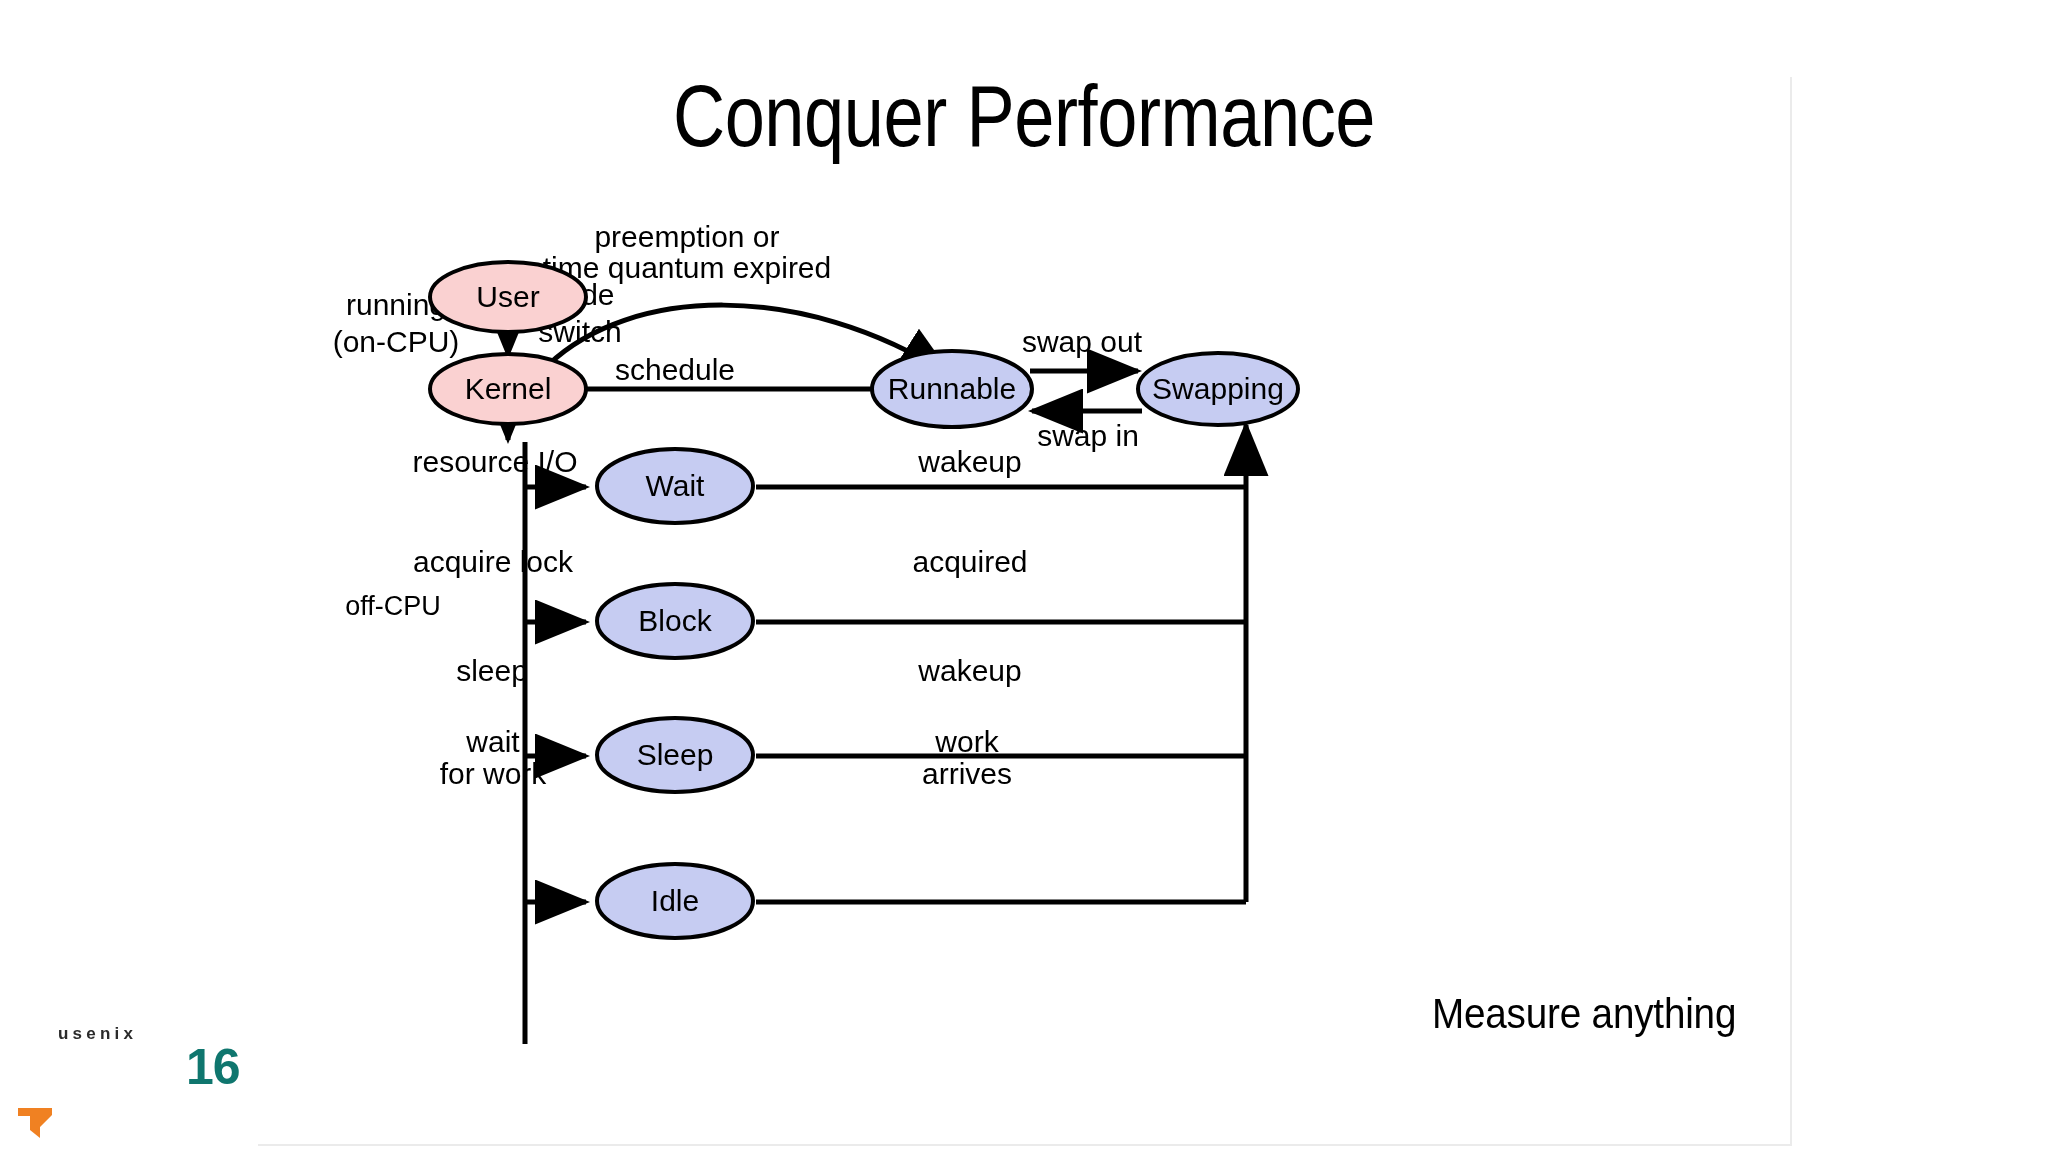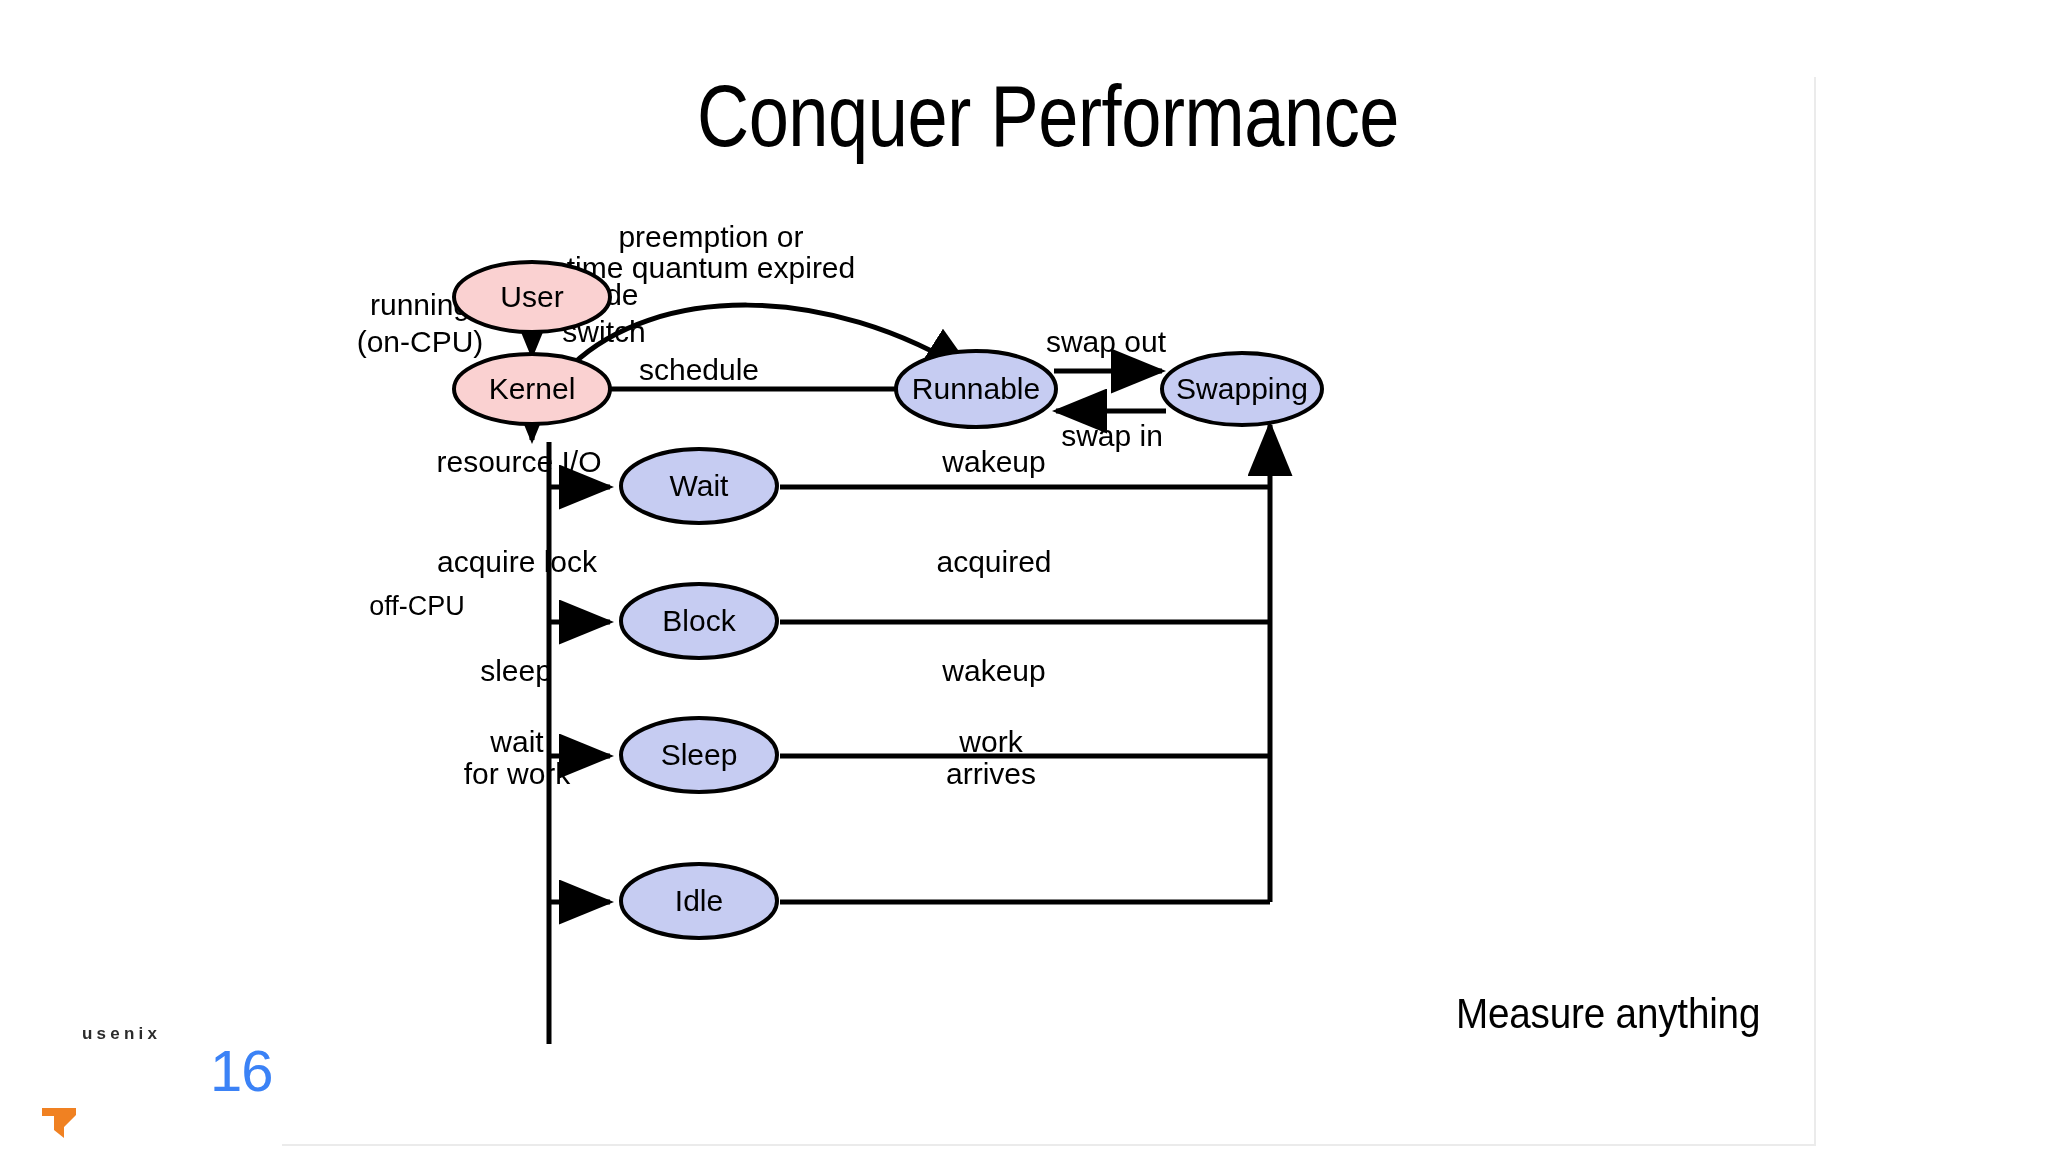--- a/index.html
+++ b/index.html
@@ -13,21 +13,20 @@
     overflow: hidden;
     font-family: "Liberation Sans", sans-serif;
     color: #000000;
     position: relative;
   }
 
   #slide {
     position: absolute;
     inset: 0;
     background: #ffffff;
-    margin-left: 24px;
   }
 
   
   .guide-v {
     position: absolute;
     left: 1790px;
     top: 77px;
     width: 2px;
     height: 1068px;
     background: #ebebeb;
@@ -126,24 +125,24 @@
     font-weight: 700;
     letter-spacing: -2px;
     color: #231f20;
     line-height: 1;
     font-family: "Liberation Sans", sans-serif;
   }
   #logo-16 {
     position: absolute;
     left: 168px;
     top: 18px;
-    font-size: 58px;
-    font-weight: 400;
+    font-size: 50px;
+    font-weight: 700;
     letter-spacing: -1px;
-    color: #3b82f6;
+    color: #0f766e;
     line-height: 1;
     font-family: "Liberation Sans", sans-serif;
   }
   #logo-mark {
     position: absolute;
     left: 0px;
     top: 84px;
     width: 34px;
     height: 30px;
   }

